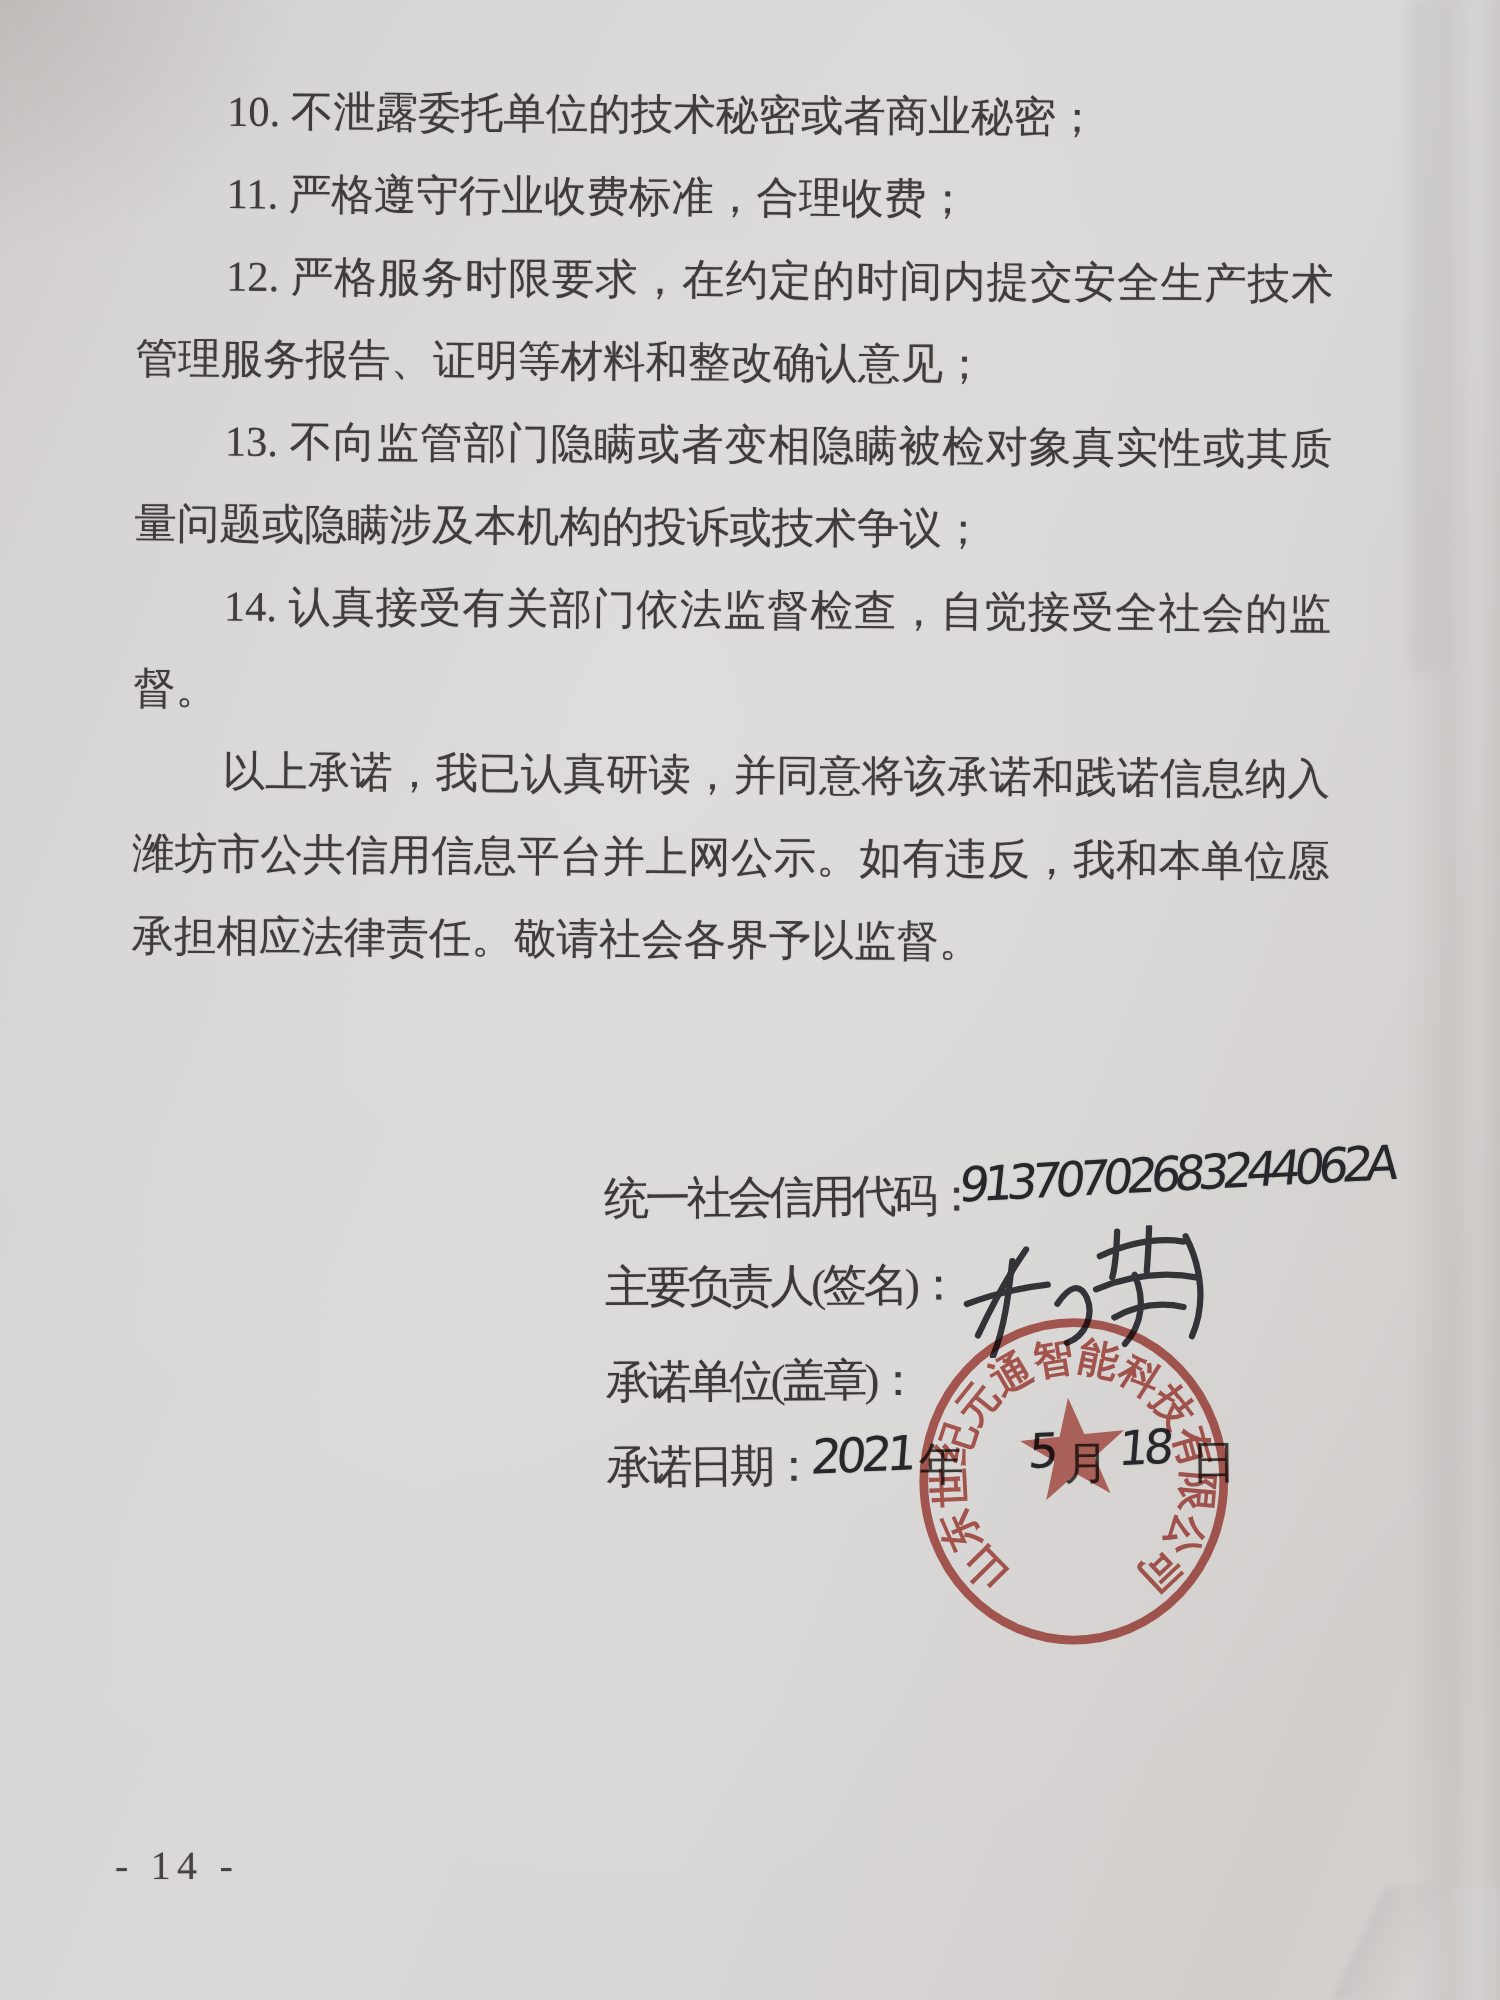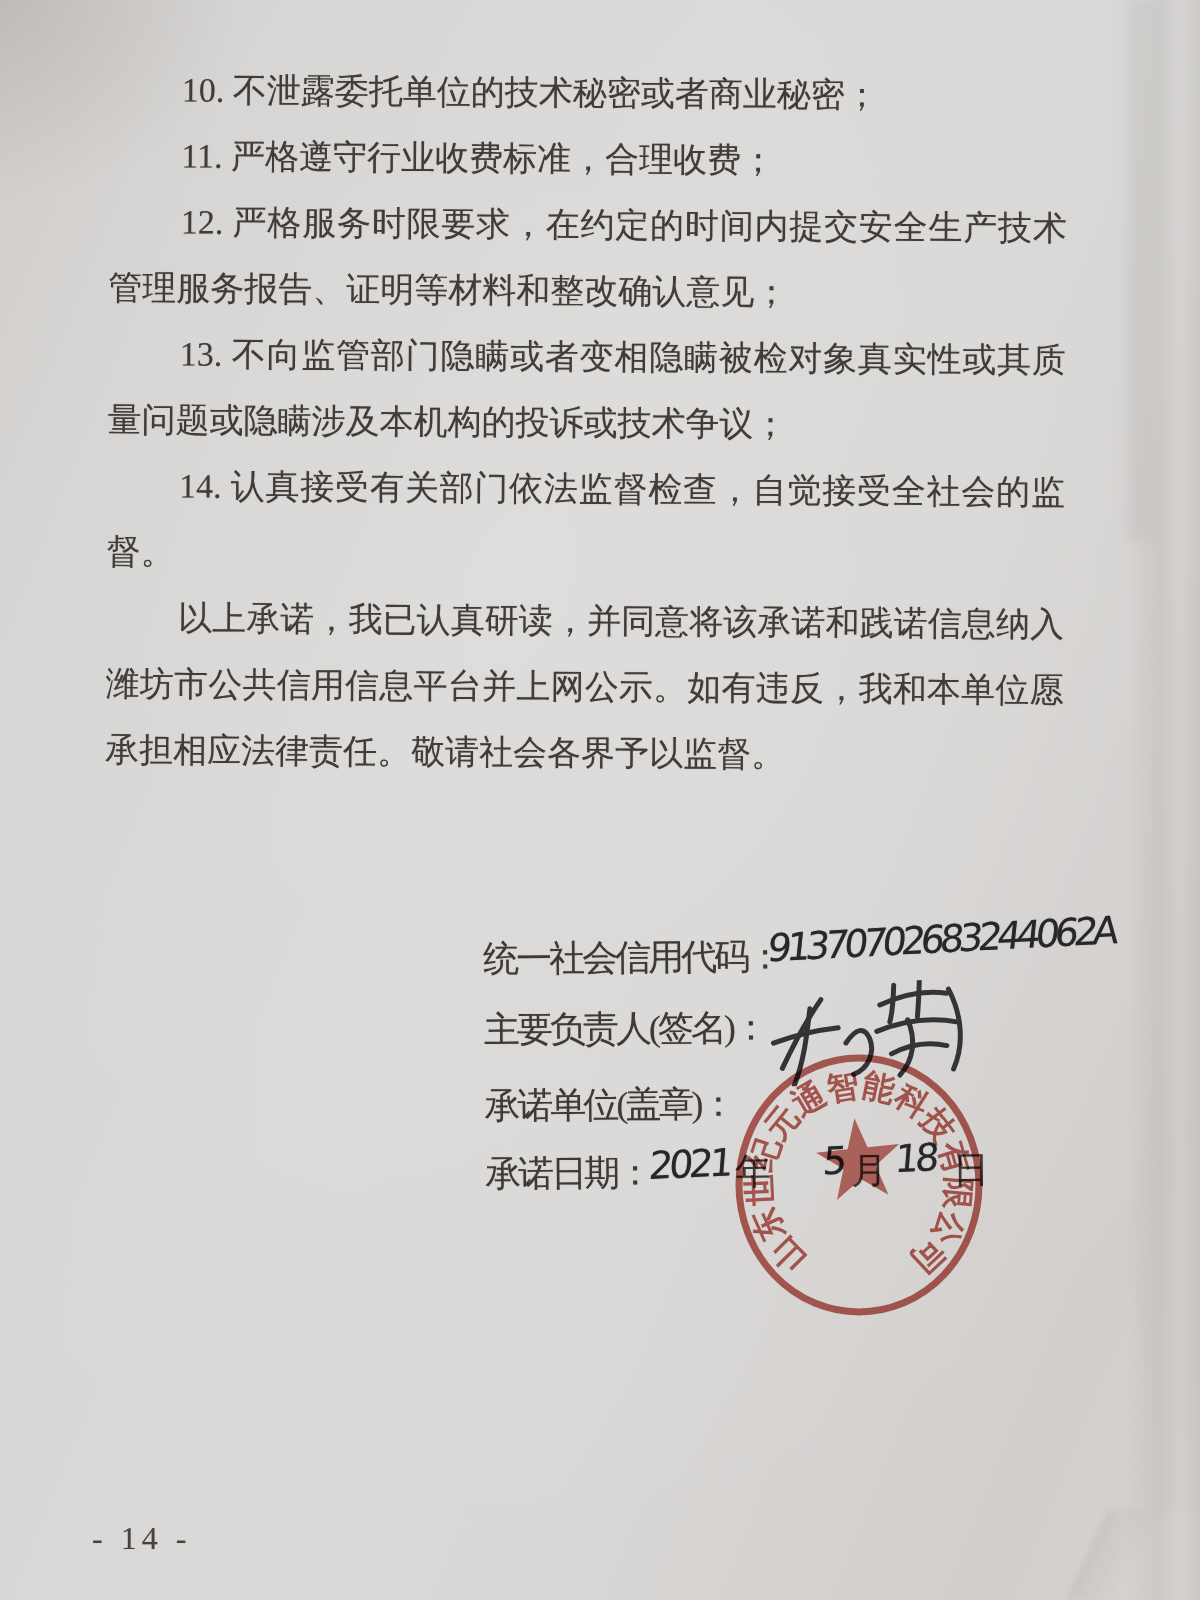--- a/index.html
+++ b/index.html
@@ -45,21 +45,21 @@
     transform:rotate(-2deg) skewX(-7deg);}
   .unit-glyph{position:absolute;letter-spacing:0;}
   .signature-svg{position:absolute;left:277px;top:52px;z-index:2;}
 
   .seal{position:absolute;left:731px;top:1050px;width:256px;height:276px;z-index:3;
     mix-blend-mode:multiply;opacity:0.92;}
   .seal text{font-family:"Liberation Serif","DejaVu Serif",serif;font-weight:bold;}
 
   .page-number{
     position:absolute;left:92px;top:1474px;font-size:32px;letter-spacing:5px;
-    color:#45423f;text-shadow:0 0 1px rgba(64,60,56,0.38);margin-top:46px;
+    color:#45423f;text-shadow:0 0 1px rgba(64,60,56,0.38);
   }
 </style>
 </head>
 <body>
 
 <div class="crease"></div>
 <div class="edge-shade"></div>
 <div class="corner-fold"></div>
 
 <div class="body-text">

